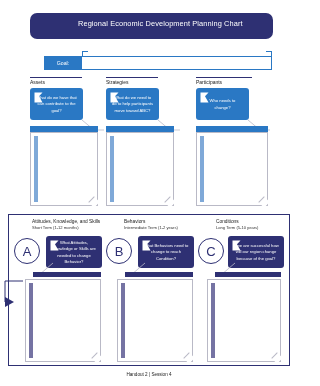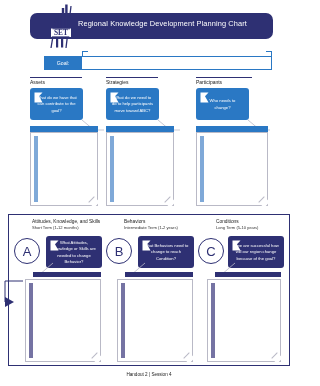--- a/index.html
+++ b/index.html
@@ -194,42 +194,22 @@
     color: #222222;
   }
 </style>
 </head>
 <body>
 
 <div id="page">
 
   <div class="header-bar"></div>
 
-  <div class="logo-wrap">
-    <svg width="30" height="44" viewBox="0 0 30 44" xmlns="http://www.w3.org/2000/svg">
-
-      <rect x="7" y="14" width="2.4" height="11" fill="#2e3073"></rect>
-      <rect x="10.4" y="9" width="2.4" height="16" fill="#2e3073"></rect>
-      <rect x="13.8" y="4" width="2.4" height="21" fill="#2e3073"></rect>
-      <rect x="17.2" y="0.5" width="2.4" height="24.5" fill="#2e3073"></rect>
-
-      <path d="M8 14 L3 44" stroke="#2e3073" stroke-width="1.3" fill="none"></path>
-      <path d="M23 2 L18 44" stroke="#2e3073" stroke-width="1.3" fill="none"></path>
-
-      <rect x="3" y="24.5" width="20" height="8.5" fill="#ffffff"></rect>
-      <text x="13" y="31.4" font-size="7.4" font-family="Liberation Serif, serif" fill="#2e3073" text-anchor="middle" font-weight="bold">SET</text>
-      <line x1="4.5" y1="24.8" x2="22" y2="24.8" stroke="#2e3073" stroke-width="0.9"></line>
-      <line x1="3.8" y1="32.8" x2="21.3" y2="32.8" stroke="#2e3073" stroke-width="0.9"></line>
-
-      <rect x="8" y="33.5" width="2.2" height="10" fill="#2e3073"></rect>
-      <rect x="13" y="33.5" width="2.2" height="10" fill="#2e3073"></rect>
-    </svg>
-  </div>
-
-  <div class="header-title">Regional Knowledge Development Planning Chart</div>
+
+  <div class="header-title">Regional Economic Development Planning Chart</div>
 
   <div class="goal-row">
     <div class="goal-tab-left"></div>
     <div class="goal-tab-right"></div>
     <div class="goal-label">Goal:</div>
     <div class="goal-field"></div>
   </div>
 
   <div class="col-head" style="left:30px; top:79px;">Assets</div>
   <div class="col-head-rule" style="left:30px; top:77px; width:52px;"></div>

